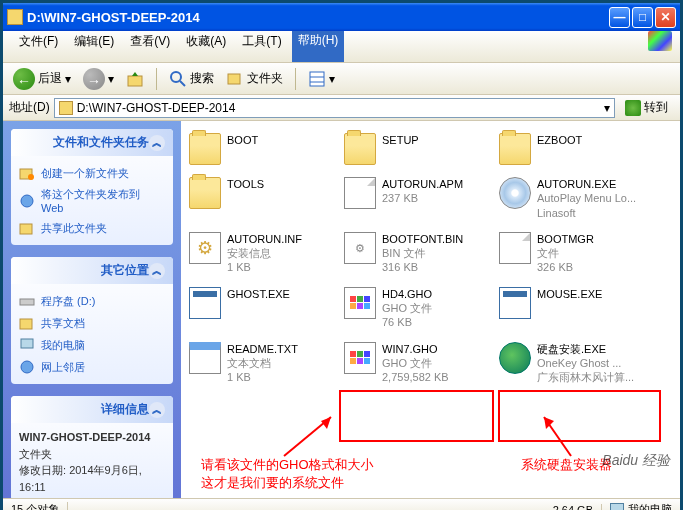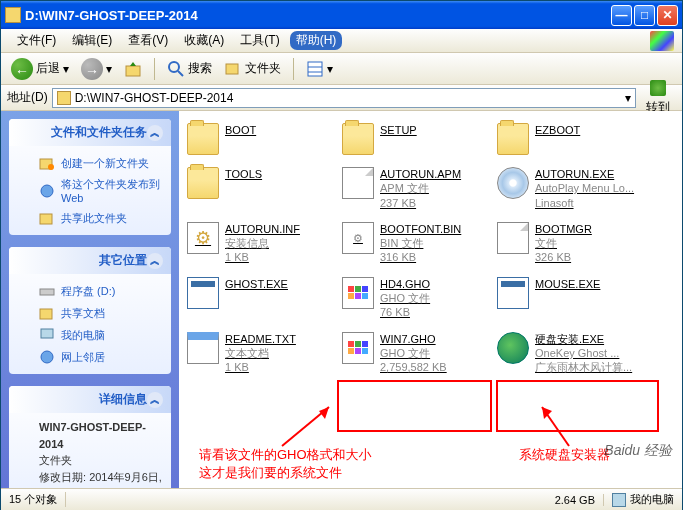--- a/index.html
+++ b/index.html
@@ -1,52 +1,52 @@
 <!DOCTYPE html>
 <html><head>
 <meta charset="utf-8">
 <style>
 * { margin: 0; padding: 0; box-sizing: border-box; font-family: "Microsoft YaHei", Tahoma, Arial, sans-serif; }
 body { background: #fff; font-size: 11px; }
-.window { width: 683px; height: 510px; border: 1px solid #0c4a6e; background: #ece9d8; position: relative; }
+.window { width: 683px; height: 510px; border: 3px solid #0c4a6e; background: #ece9d8; position: relative; }
 .titlebar { height: 28px; background: linear-gradient(to bottom, #3b8bf5, #0054e3 10%, #0054e3 90%, #003cc7); display: flex; align-items: center; padding: 0 4px; color: #fff; }
 .titlebar-icon { width: 16px; height: 16px; background: #f5d76e; border: 1px solid #b8923e; margin-right: 4px; }
 .titlebar-text { flex: 1; font-weight: bold; font-size: 13px; }
 .win-controls { display: flex; gap: 2px; }
 .win-btn { width: 21px; height: 21px; background: linear-gradient(to bottom, #5a9eff, #0054e3); border: 1px solid #fff; border-radius: 3px; color: #fff; display: flex; align-items: center; justify-content: center; font-size: 12px; font-weight: bold; cursor: pointer; }
 .win-btn.close { background: linear-gradient(to bottom, #f07860, #e04020); }
-.menubar { height: 24px; background: linear-gradient(to bottom, #fefefe, #ece9d8); display: flex; align-items: center; padding: 0 8px; border-bottom: 1px solid #d0c8b0; }
+.menubar { height: 32px; background: linear-gradient(to bottom, #fefefe, #ece9d8); display: flex; padding: 0 8px; border-bottom: 1px solid #d0c8b0; }
 .menu-item { padding: 2px 8px; cursor: pointer; font-size: 12px; }
-.help-btn { background: #316ac5; color: #fff; padding: 1px 6px; border-radius: 7px; margin-left: 2px; font-size: 12px; }
+.help-btn { background: #316ac5; color: #fff; padding: 1px 6px; border-radius: 0; margin-left: 2px; font-size: 12px; }
 .menubar-logo { margin-left: auto; width: 24px; height: 20px; background: linear-gradient(135deg, #f44, #4f4, #44f, #ff4); border-radius: 2px; }
 .toolbar { height: 32px; background: linear-gradient(to bottom, #fefefe, #ece9d8); display: flex; align-items: center; padding: 0 6px; gap: 4px; border-bottom: 1px solid #d0c8b0; }
 .nav-btn { display: flex; align-items: center; gap: 3px; padding: 2px 4px; cursor: pointer; font-size: 12px; }
 .nav-circle { width: 22px; height: 22px; border-radius: 50%; display: flex; align-items: center; justify-content: center; color: #fff; font-size: 14px; }
 .nav-back { background: radial-gradient(circle at 30% 30%, #6dbd45, #2a8a12); }
 .nav-fwd { background: radial-gradient(circle at 30% 30%, #bbb, #888); }
 .tb-sep { width: 1px; height: 22px; background: #c0b890; margin: 0 4px; }
 .tb-btn { display: flex; align-items: center; gap: 3px; padding: 2px 4px; cursor: pointer; font-size: 12px; }
 .tb-icon { width: 18px; height: 18px; }
 .addressbar { height: 26px; background: linear-gradient(to bottom, #fefefe, #ece9d8); display: flex; align-items: center; padding: 0 6px; gap: 4px; border-bottom: 1px solid #d0c8b0; }
 .addr-label { font-size: 12px; }
 .addr-input { flex: 1; height: 20px; border: 1px solid #7f9db9; background: #fff; padding: 0 4px; display: flex; align-items: center; gap: 4px; font-size: 12px; }
 .addr-folder-icon { width: 14px; height: 14px; background: #f5d76e; border: 1px solid #b8923e; }
-.goto-btn { display: flex; align-items: center; gap: 3px; padding: 2px 6px; cursor: pointer; font-size: 12px; flex-direction: column; }
+.goto-btn { display: flex; align-items: center; gap: 3px; padding: 2px 6px; cursor: pointer; font-size: 12px; }
 .goto-icon { width: 16px; height: 16px; background: radial-gradient(circle, #6dbd45, #2a8a12); border-radius: 2px; }
 .content { display: flex; height: 377px; }
 .sidebar { width: 178px; background: linear-gradient(to bottom, #7ba2e7, #6375d6); padding: 8px; overflow-y: auto; }
 .panel { background: linear-gradient(to bottom, #fff, #e9f0ff); border-radius: 4px; margin-bottom: 12px; overflow: hidden; }
 .panel-header { background: linear-gradient(to right, #fff, #c7d8f8); padding: 5px 8px; font-size: 12px; font-weight: bold; color: #215dc6; display: flex; justify-content: flex-end; align-items: center; }
 .panel-chevron { width: 16px; height: 16px; border-radius: 50%; background: #e0e8f8; display: flex; align-items: center; justify-content: center; color: #316ac5; font-size: 10px; }
-.panel-body { padding: 6px 8px; margin-left: 22px; }
+.panel-body { padding: 6px 8px; }
 .task-link { display: flex; align-items: center; gap: 6px; padding: 3px 0; color: #215dc6; cursor: pointer; font-size: 11px; }
 .task-icon { width: 16px; height: 16px; flex-shrink: 0; }
 .detail-text { font-size: 11px; color: #333; line-height: 1.5; }
 .detail-text b { font-weight: bold; }
-.files-area { flex: 1; background: #fff; position: relative; overflow: hidden; padding: 8px 4px; text-decoration: underline; }
+.files-area { flex: 1; background: #fff; position: relative; overflow: hidden; padding: 8px 4px; }
 .file-grid { display: flex; flex-wrap: wrap; align-content: flex-start; }
 .file-item { width: 155px; display: flex; align-items: flex-start; gap: 6px; padding: 4px; margin-bottom: 4px; }
 .file-icon { width: 32px; height: 32px; flex-shrink: 0; }
 .file-info { flex: 1; font-size: 11px; line-height: 1.3; }
 .file-name { color: #000; }
 .file-meta { color: #888; }
 .folder-icon { background: linear-gradient(to bottom, #fce89a 40%, #f5d76e); border: 1px solid #d4a840; border-radius: 2px; position: relative; }
 .folder-icon::before { content: ''; position: absolute; top: -4px; left: 2px; width: 12px; height: 5px; background: #f5d76e; border: 1px solid #d4a840; border-bottom: none; border-radius: 2px 2px 0 0; }
 .doc-icon { background: #fff; border: 1px solid #888; position: relative; }
 .doc-icon::before { content: ''; position: absolute; top: 0; right: 0; width: 8px; height: 8px; background: linear-gradient(135deg, transparent 48%, #ccc 52%); }
@@ -251,21 +251,20 @@
           <div class="file-item">
             <div class="file-icon folder-icon"></div>
             <div class="file-info">
               <div class="file-name">TOOLS</div>
             </div>
           </div>
           <div class="file-item">
             <div class="file-icon doc-icon"></div>
             <div class="file-info">
               <div class="file-name">AUTORUN.APM</div>
-              <div class="file-meta">APM 文件</div>
               <div class="file-meta">237 KB</div>
             </div>
           </div>
           <div class="file-item">
             <div class="file-icon cd-icon"></div>
             <div class="file-info">
               <div class="file-name">AUTORUN.EXE</div>
               <div class="file-meta">AutoPlay Menu Lo...</div>
               <div class="file-meta">Linasoft</div>
             </div>

